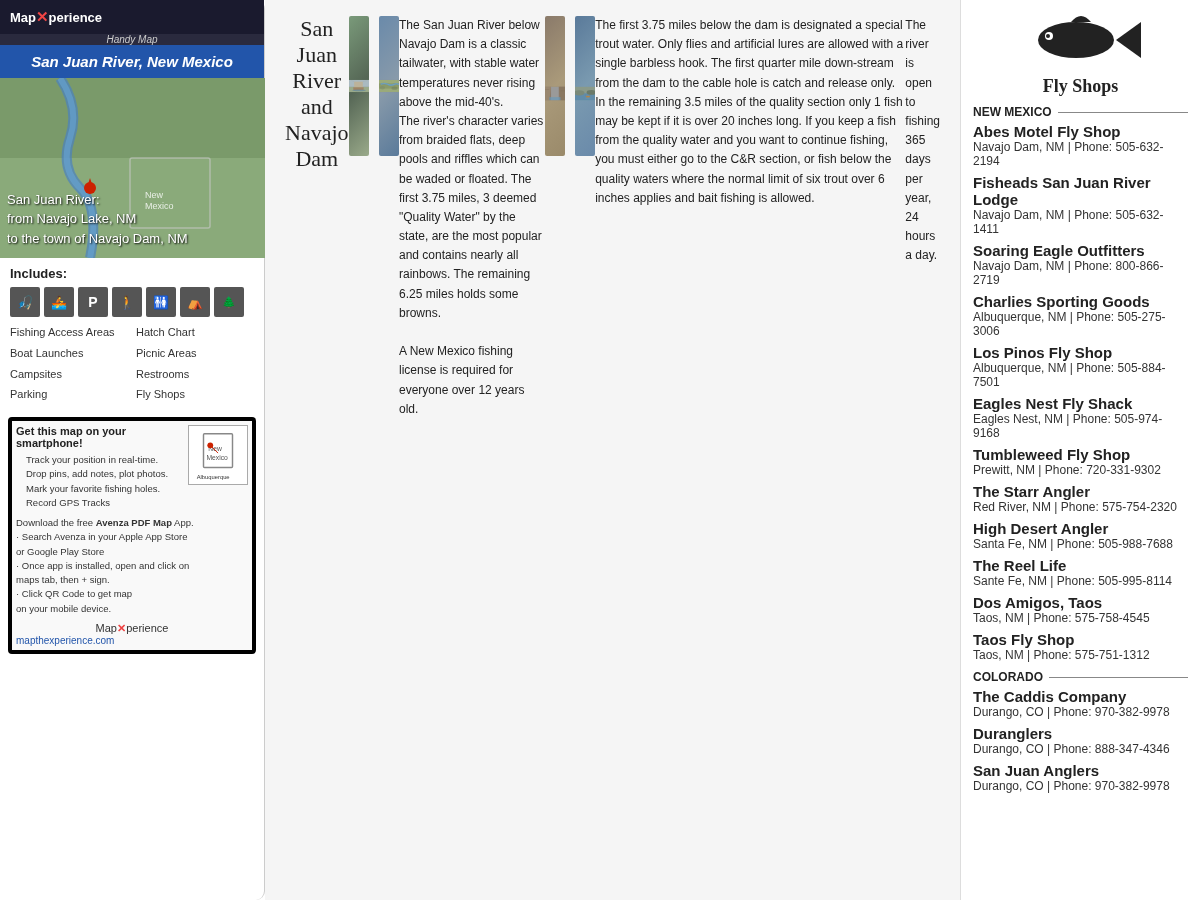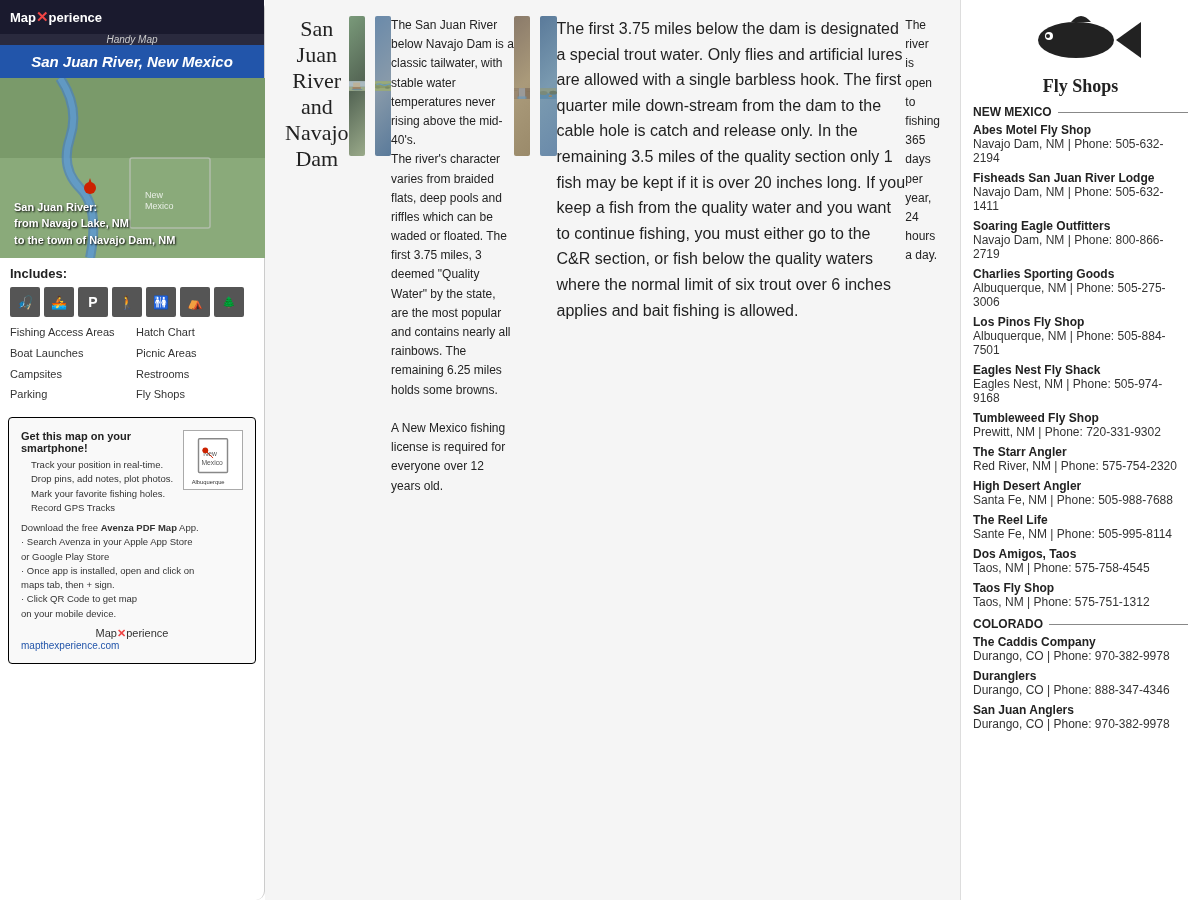--- a/index.html
+++ b/index.html
@@ -48,24 +48,24 @@
     .sidebar-map-image {
       width: 265px;
       height: 180px;
       background: linear-gradient(180deg, #5a8a5a 0%, #4a7a6a 30%, #8ab87a 60%, #c8d8a8 100%);
       position: relative;
       overflow: hidden;
     }
     .map-overlay-text {
       position: absolute;
       bottom: 10px;
-      left: 14px;
+      left: 7px;
       color: #fff;
-      font-size: 11px;
-      font-weight: bold;
+      font-size: 13px;
+      font-weight: normal;
       text-shadow: 1px 1px 2px #000;
       line-height: 1.5;
     }
     .sidebar-includes {
       padding: 8px 10px 4px;
     }
     .includes-label {
       font-size: 13px;
       font-weight: bold;
       margin-bottom: 6px;
@@ -91,23 +91,23 @@
       display: grid;
       grid-template-columns: 1fr 1fr;
       gap: 1px 8px;
       font-size: 11px;
       color: #333;
       margin-top: 4px;
     }
     .includes-grid span { line-height: 1.8; }
     .sidebar-qr-section {
       margin: 8px;
-      border: 1px solid #000000;
+      border: 4px solid #000000;
       border-radius: 4px;
-      padding: 12px;
+      padding: 4px;
       background: #f9f9f9;
     }
     .qr-title {
       font-size: 11px;
       font-weight: bold;
       color: #222;
       margin-bottom: 4px;
     }
     .qr-bullets {
       font-size: 9.5px;
@@ -197,21 +197,21 @@
       margin-bottom: 14px;
     }
     .photo-placeholder-3 {
       background: linear-gradient(135deg, #8a7a6a, #aa9a7a, #9a8a6a);
     }
     .photo-placeholder-4 {
       background: linear-gradient(135deg, #5a7a9a, #7a9ab0, #6a8aaa);
       position: relative;
     }
     .main-text-2 {
-      font-size: 16px;
+      font-size: 12px;
       color: #222;
       line-height: 1.6;
       margin-bottom: 10px;
     }
     .main-text-3 {
       font-size: 12px;
       color: #222;
       line-height: 1.6;
     }
 
@@ -249,21 +249,21 @@
     .region-line {
       flex: 1;
       height: 1px;
       background: #888;
     }
     .shop-entry {
       margin-bottom: 6px;
     }
     .shop-name {
       font-weight: bold;
-      font-size: 12px;
+      font-size: 15px;
       color: #222;
     }
     .shop-detail {
       font-size: 12px;
       color: #333;
     }
 
     
     .river-svg {
       position: absolute;

